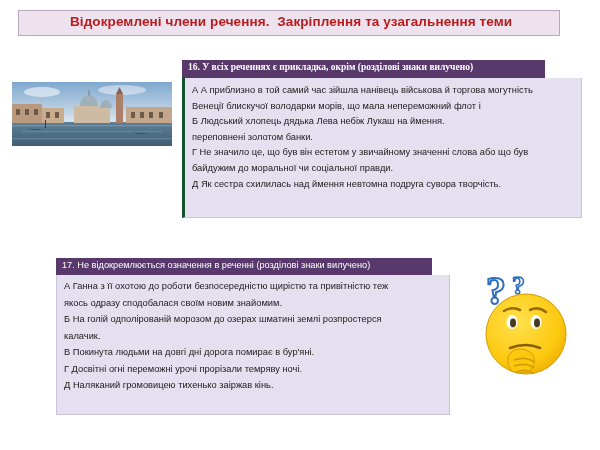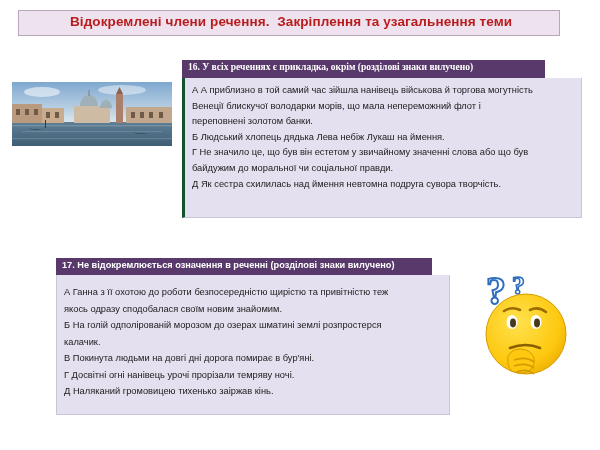--- a/index.html
+++ b/index.html
@@ -103,36 +103,36 @@
     top: 258px;
     width: 376px;
     height: 17px;
     background: #59396b;
     box-sizing: border-box;
   }
   .q2-header span {
     display: block;
     padding: 2px 0 0 6px;
     font-size: 9.2px;
-    font-weight: bold;
+    font-weight: normal;
     color: #ffffff;
     white-space: nowrap;
   }
   .q2-body {
     position: absolute;
     left: 56px;
     top: 275px;
     width: 394px;
     height: 140px;
     background: #e4e0ef;
     border-left: 1px solid #c9c4d8;
     border-bottom: 1px solid #c9c4d8;
     border-right: 1px solid #c9c4d8;
     box-sizing: border-box;
-    padding: 10px 7px 0 7px;
+    padding: 4px 7px 0 7px;
   }
   .q2-body p {
     margin: 0 0 1px 0;
     font-size: 9.3px;
     line-height: 15.5px;
     color: #1a1a1a;
     white-space: nowrap;
   }
 
   
@@ -203,37 +203,37 @@
       <rect x="33" y="38" width="1" height="8" fill="#2b3a44"></rect>
     </svg>
   </div>
 
   <div class="q1-header">
     <span>16. У всіх реченнях є прикладка,  окрім (розділові  знаки вилучено)</span>
   </div>
   <div class="q1-body">
     <p>А А приблизно в той самий час зійшла нанівець військова й торгова могутність</p>
     <p>Венеції блискучої володарки  морів, що мала непереможний флот і</p>
+    <p>Б Людський  хлопець дядька Лева небіж Лукаш на ймення.</p>
     <p>переповнені золотом банки.</p>
-    <p>Б Людський  хлопець дядька Лева небіж Лукаш на ймення.</p>
     <p>Г Не значило це, що був він естетом у звичайному значенні слова або що був</p>
     <p>байдужим до моральної чи соціальної правди.</p>
     <p>Д Як сестра схилилась над ймення  невтомна  подруга  сувора творчість.</p>
   </div>
 
   <div class="q2-header">
     <span>17. Не відокремлюється  означення в реченні (розділові  знаки вилучено)</span>
   </div>
   <div class="q2-body">
     <p>А Ганна з її охотою до роботи безпосередністю щирістю та привітністю теж</p>
     <p>якось  одразу  сподобалася   своїм новим знайомим.</p>
     <p>Б На голій одполірованій  морозом  до озерах шматині землі розпростерся</p>
     <p>калачик.</p>
     <p>В Покинута  людьми  на довгі дні дорога  помирає в бур'яні.</p>
-    <p>Г Досвітні огні нанівець урочі прорізали  темряву ночі.</p>
+    <p>Г Досвітні огні переможні урочі прорізали  темряву ночі.</p>
     <p>Д Наляканий громовицею  тихенько заіржав кінь.</p>
   </div>
 
   <div class="emoji-box">
     <svg width="124" height="124" viewBox="0 0 124 124" xmlns="http://www.w3.org/2000/svg">
       <defs>
         <radialGradient id="facegrad" cx="40%" cy="35%" r="75%">
           <stop offset="0%" stop-color="#ffe14d"></stop>
           <stop offset="70%" stop-color="#fdc80f"></stop>
           <stop offset="100%" stop-color="#e8a900"></stop>

